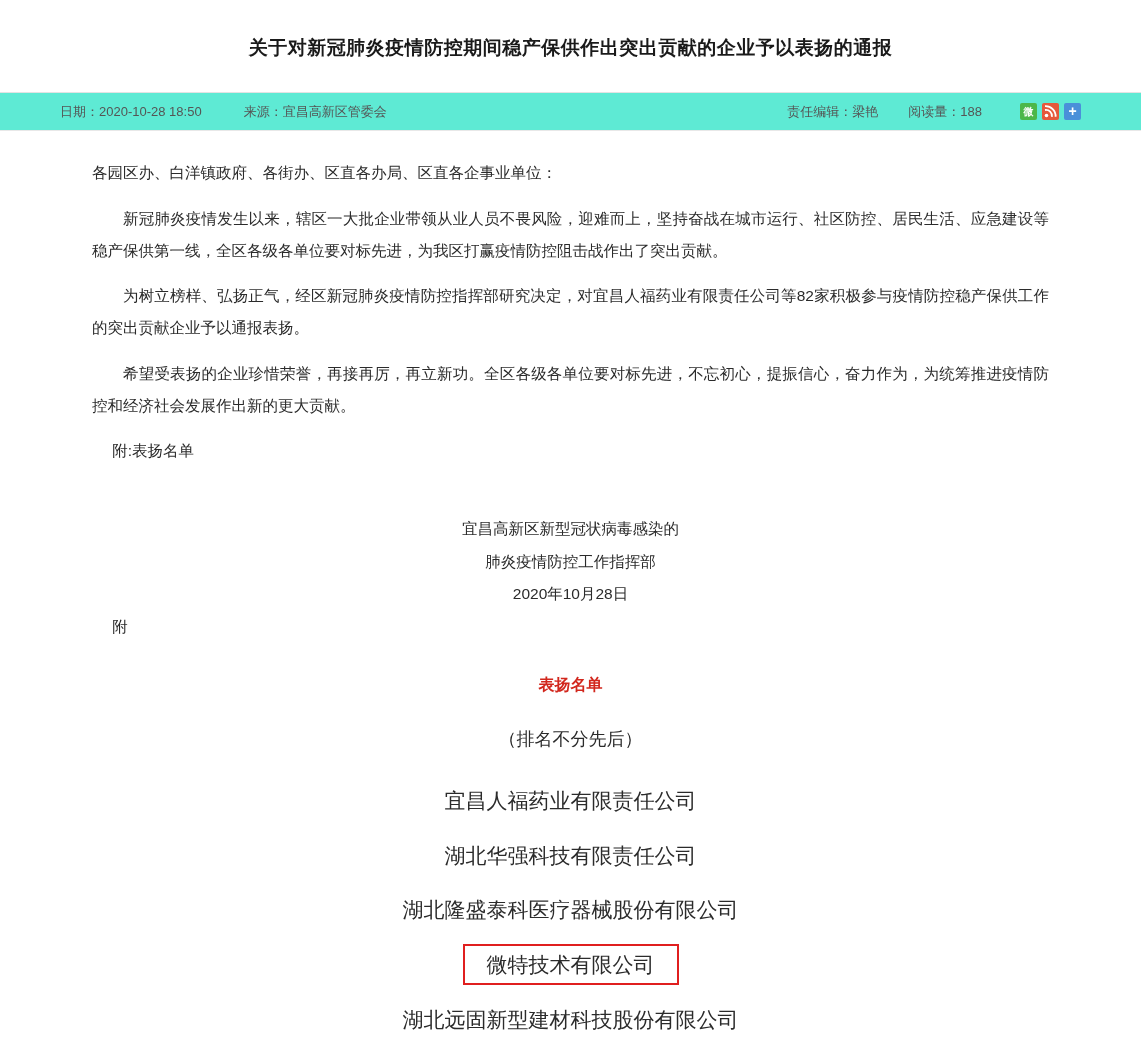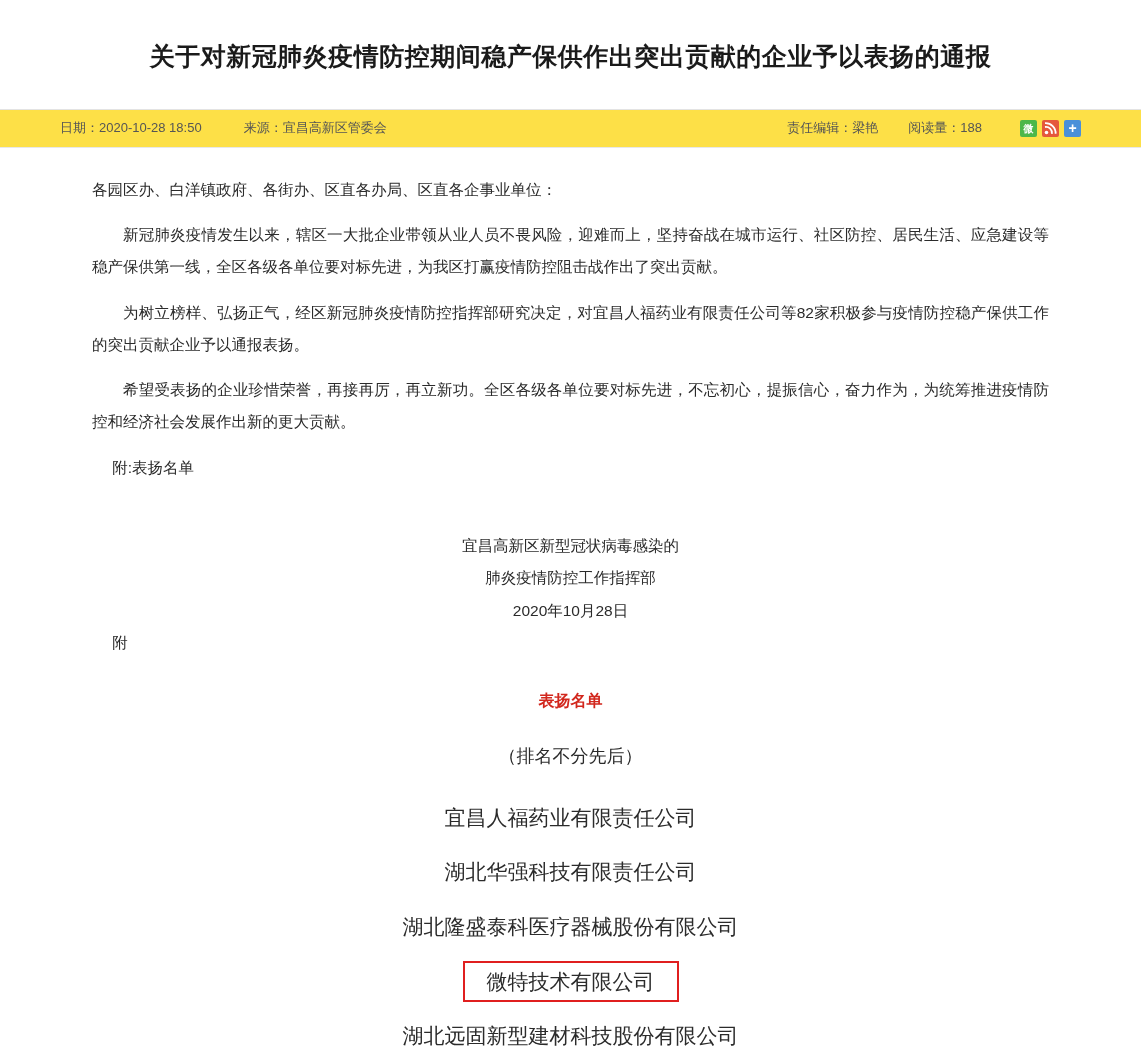--- a/index.html
+++ b/index.html
@@ -17,30 +17,30 @@
   .page {
     width: 1141px;
     position: relative;
   }
   
   .title-wrap {
     padding: 22px 60px 18px 60px;
     border-bottom: 1px solid #e3e3e3;
   }
   .doc-title {
-    font-size: 25px;
+    font-size: 19px;
     font-weight: bold;
     color: #1a1a1a;
     text-align: center;
     line-height: 1.4;
     letter-spacing: 0.5px;
   }
   
   .meta-bar {
-    background: #fde047;
+    background: #5eead4;
     border-bottom: 1px solid #e8e8e8;
     height: 38px;
     display: flex;
     align-items: center;
     font-size: 13px;
     color: #555555;
     padding: 0 60px;
     box-sizing: border-box;
   }
   .meta-left {

